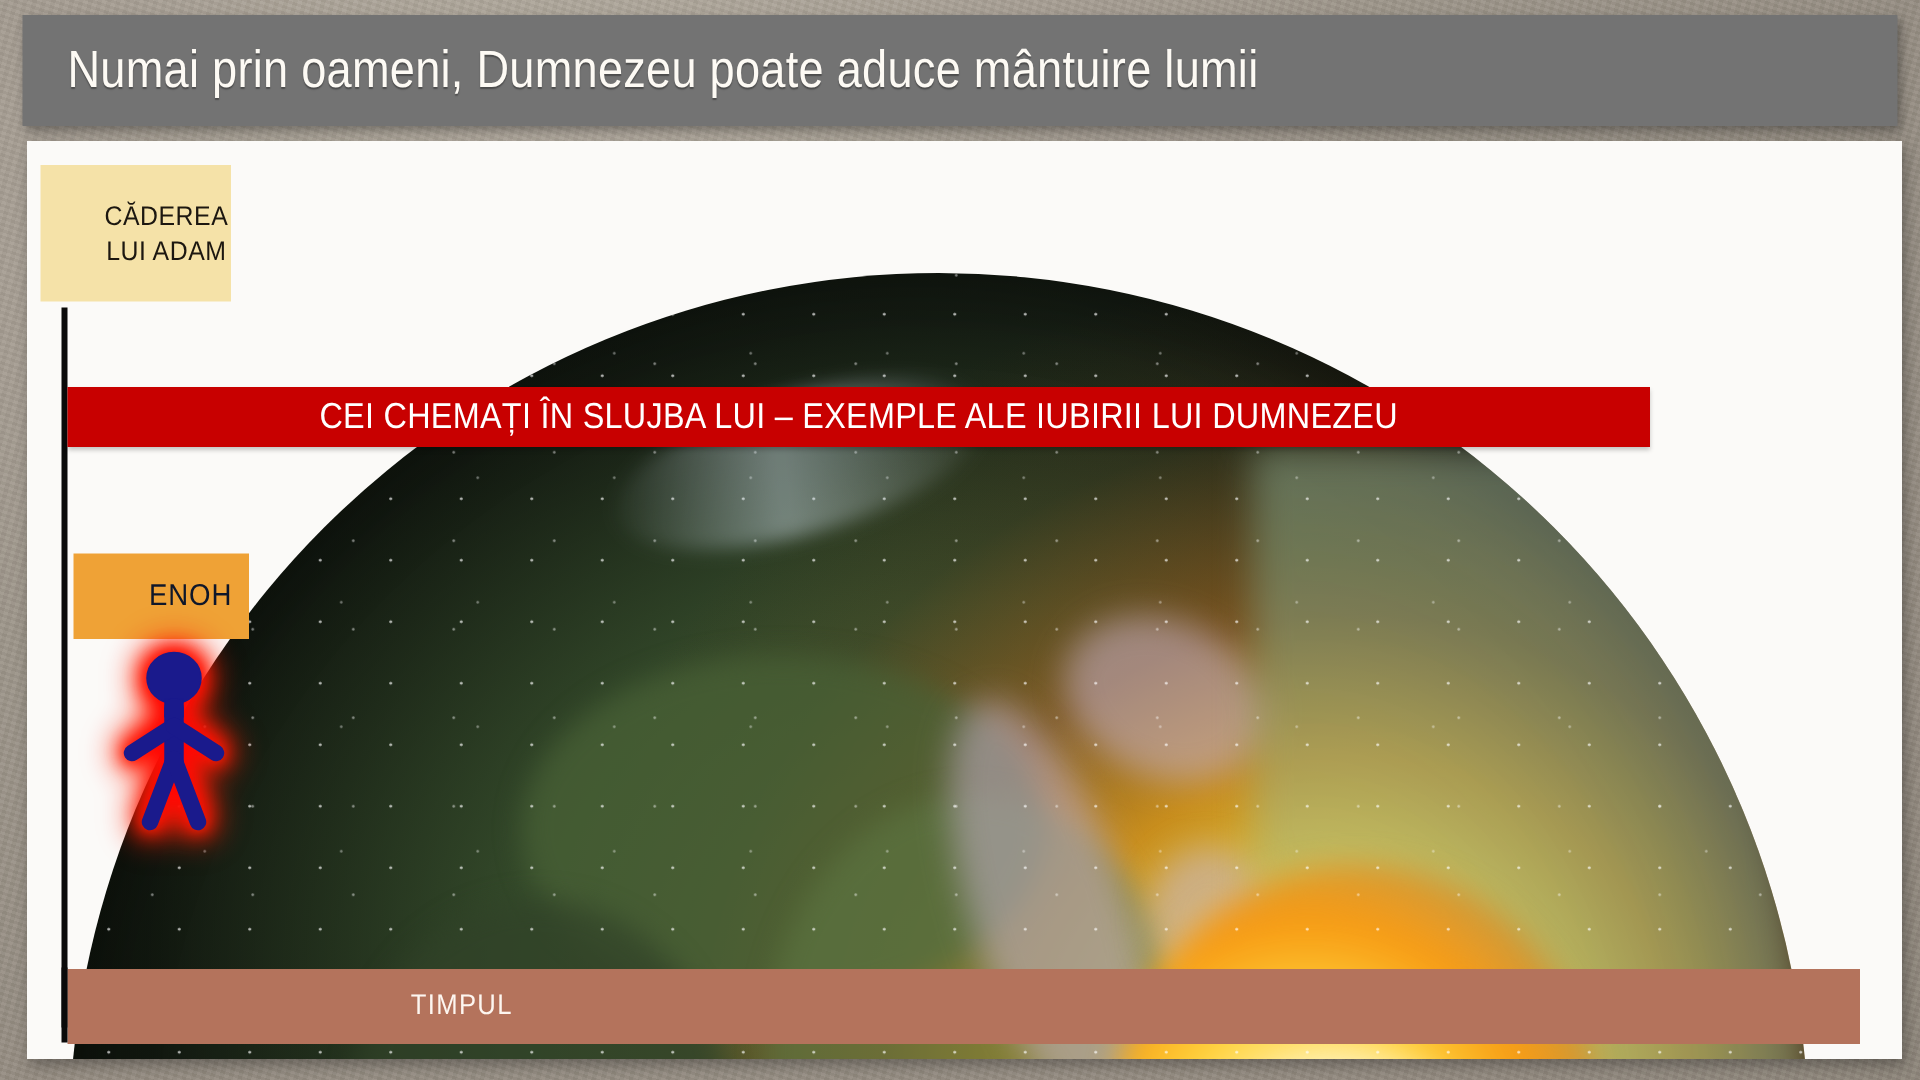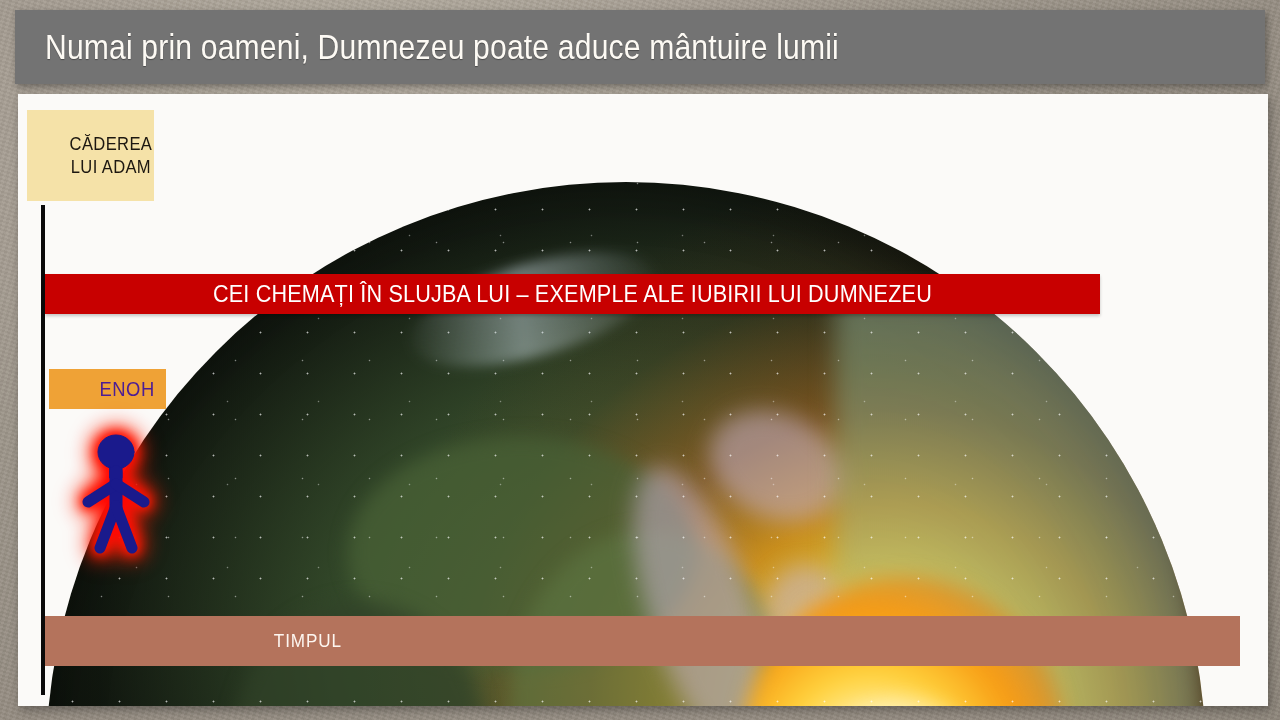--- a/index.html
+++ b/index.html
@@ -144,32 +144,32 @@
   .box-fall{
     left:9px; top:16px; width:127px; height:91px;
     background:#f5e2a8;
     color:#1c1710;
     font-size:18px;
     letter-spacing:0.4px;
     transform-origin:center;
   }
   .box-fall span{ display:block; transform:scaleX(0.92); }
   .box-enoh{
-    left:31px; top:275px; width:117px; height:40px;
+    left:31px; top:275px; width:117px; height:57px;
     background:#efa236;
-    color:#4c1d95;
+    color:#0f172a;
     font-size:20px;
     letter-spacing:0.6px;
   }
   .box-enoh span{ display:block; transform:scaleX(0.92); }
 
   
   .red-banner{
     position:absolute;
-    left:27px; top:180px; width:1055px; height:40px;
+    left:27px; top:164px; width:1055px; height:40px;
     background:#c80000;
     display:flex; align-items:center; justify-content:center;
     box-shadow:0 2px 3px rgba(0,0,0,0.22);
   }
   .red-banner span{
     color:#ffffff;
     font-size:24px;
     letter-spacing:0.2px;
     white-space:nowrap;
     transform:scaleX(0.9);
@@ -180,21 +180,21 @@
   .figure{
     position:absolute;
     left:62px; top:338px;
     width:72px; height:122px;
   }
   .figure svg{ display:block; filter: drop-shadow(0 0 7px #ff0000) drop-shadow(0 0 11px #ff0b0b) drop-shadow(0 0 4px #ff3b00); }
 
   
   .timpul{
     position:absolute;
-    left:27px; top:522px; width:1195px; height:50px;
+    left:27px; top:552px; width:1195px; height:50px;
     background:#b4735c;
     display:flex; align-items:center;
   }
   .timpul span{
     color:#fdf6f0;
     font-size:19px;
     letter-spacing:1px;
     margin-left:225px;
     transform:scaleX(0.9);
   }

